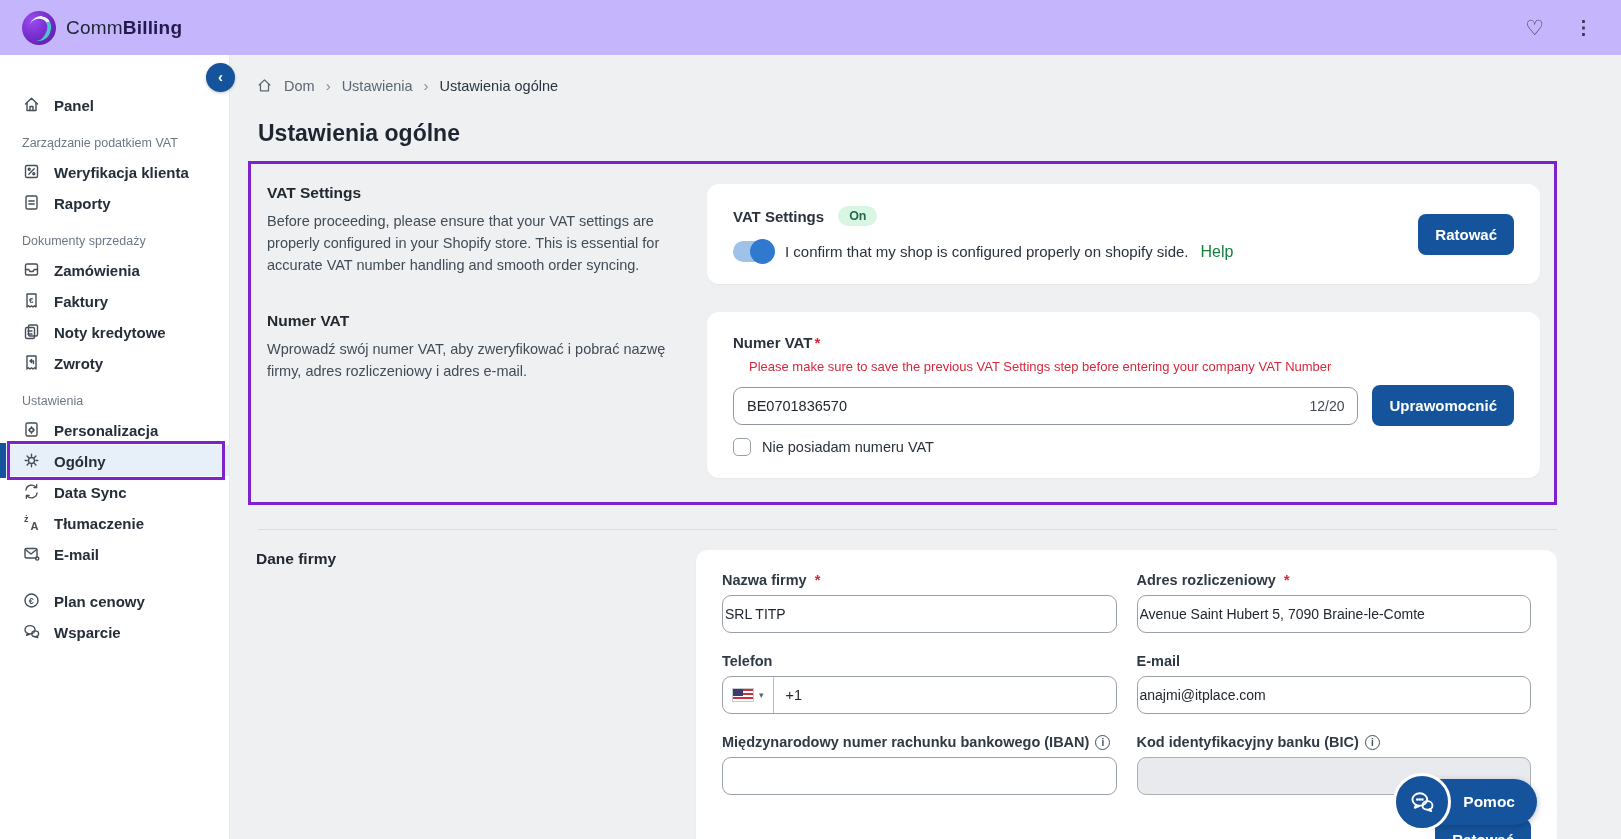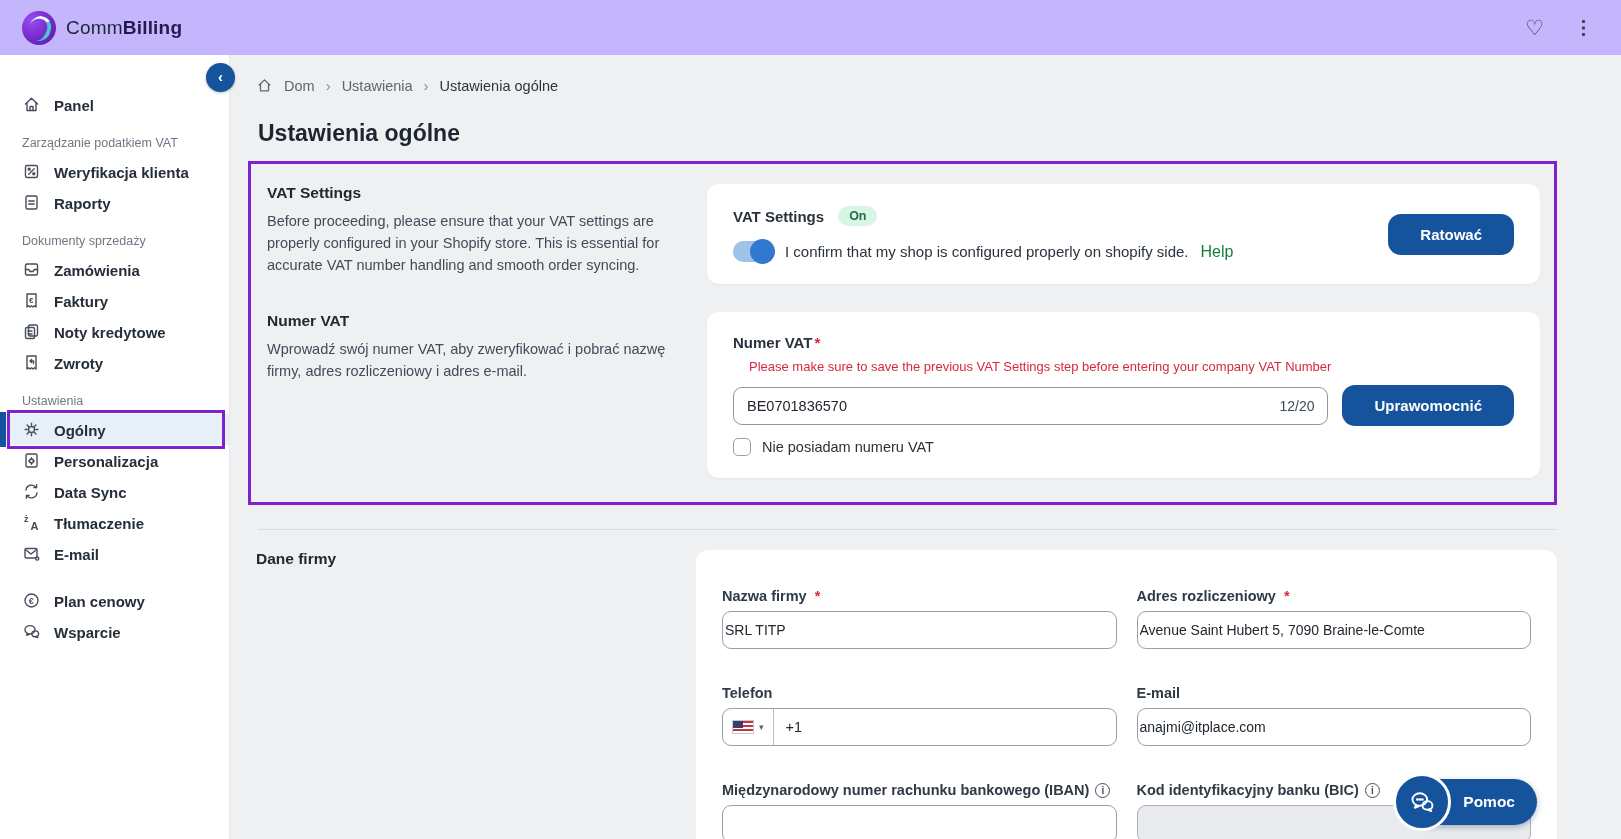--- a/index.html
+++ b/index.html
@@ -55,39 +55,39 @@
   .vs-left { flex:1; }
   .vs-title-row { display:flex; align-items:center; gap:14px; margin-bottom:15px; }
   .vs-title { font-size:15px; font-weight:600; color:#2a323c; }
   .badge-on { background:#d9f6e5; color:#256a4a; font-size:12.5px; font-weight:600; padding:3px 11px; border-radius:11px; }
   .vs-confirm-row { display:flex; align-items:center; gap:12px; }
   .toggle { width:40px; height:21px; border-radius:11px; background:#9fc2e8; position:relative; cursor:pointer; flex-shrink:0; }
   .toggle-knob { position:absolute; right:-2px; top:-2px; width:25px; height:25px; border-radius:50%; background:#3079cf; }
   .confirm-text { font-size:15px; color:#2a323c; }
   .link { color:#15803d; cursor:pointer;text-align:right; }
 
-  .btn-primary { background:#15549c; color:#fff; border:none; border-radius:13px; font-family:inherit; font-size:15px; font-weight:700; padding:12px 32px; cursor:pointer; }
+  .btn-primary { background:#15549c; color:#fff; border:none; border-radius:8px; font-family:inherit; font-size:15px; font-weight:700; padding:12px 17px; cursor:pointer; }
 
   
   .field-label { font-size:15px; font-weight:600; color:#2a323c; }
   .req { color:#d6293e; margin-left:2px; }
   .warning { color:#d6293e; font-size:13px; margin:8px 16px 11px; }
   .vat-input-row { display:flex; align-items:center; gap:14px; }
   .input-wrap { flex:1; display:flex; align-items:center; border:1px solid #8f969e; border-radius:9px; height:38px; padding:0 13px; background:#fff; }
   .input-wrap input { border:none; outline:none; flex:1; font-family:inherit; font-size:14.5px; color:#21282f; background:transparent; }
   .char-counter { font-size:14px; color:#3f4a55; margin-left:8px; }
   .checkbox-row { display:flex; align-items:center; gap:11px; margin-top:12px; }
   .checkbox-row input { width:18px; height:18px; border-radius:5px; accent-color:#fff; border:1px solid #9aa1a8; appearance:none; -webkit-appearance:none; background:#fff; cursor:pointer; }
   .checkbox-label { font-size:14.5px; color:#2a323c; }
 
   .divider { height:1px; background:#d9dce0; margin:24px 0 20px 2px; }
 
   
   .fields { display:grid; grid-template-columns:1fr 1fr; column-gap:20px; row-gap:20px; }
-  .fld label { display:flex; align-items:center; gap:6px; font-size:14.5px; font-weight:600; color:#303a45; margin-bottom:7px;margin-top:16px; }
+  .fld label { display:flex; align-items:center; gap:6px; font-size:14.5px; font-weight:600; color:#303a45; margin-bottom:7px; }
   .text-input { width:100%; height:38px; border:1px solid #9aa1a8; border-radius:9px; padding:0 2px; font-family:inherit; font-size:14px; color:#21282f; outline:none; background:#fff; }
   .text-input:disabled { background:#e8eaee; border-color:#aab0b7; }
   .info-icon { width:15px; height:15px; border:1.3px solid #44505c; border-radius:50%; color:#44505c; font-size:10px; font-weight:700; display:inline-flex; align-items:center; justify-content:center; font-style:normal; }
   .phone-wrap { display:flex; align-items:center; border:1px solid #9aa1a8; border-radius:9px; height:38px; background:#fff; overflow:hidden; }
   .flag-box { display:flex; align-items:center; gap:5px; padding:0 9px; border-right:1px solid #b6bcc2; height:100%; cursor:pointer; }
   .flag-us { width:22px; height:14px; background:repeating-linear-gradient(#c8313e 0 2px, #fff 2px 4px); position:relative; border:.5px solid #c6cace; }
   .flag-us::after { content:""; position:absolute; left:0; top:0; width:10px; height:7px; background:#3c3b6e; }
   .flag-caret { font-size:9px; color:#5a646e; }
   .phone-wrap input { border:none; outline:none; flex:1; padding:0 12px; font-family:inherit; font-size:14.5px; color:#21282f; }
   .card-footer { display:flex; justify-content:flex-end; margin-top:24px; }
@@ -173,36 +173,36 @@
       </div>
       <div class="side-item">
         <svg class="ic" width="19" height="19" viewBox="0 0 19 19">
             <path d="M5 3h9v13l-1.5-1.2-1.5 1.2-1.5-1.2L8 16l-1.5-1.2L5 16z"></path>
             <path d="M11.5 8H8.2 M9.6 6.4 8 8l1.6 1.6 M11.5 8v2.6"></path>
           </svg>
         <span>Zwroty</span>
       </div>
 
       <div class="section-label">Ustawienia</div>
+      <div class="side-item">
+        <svg class="ic" width="19" height="19" viewBox="0 0 19 19">
+            <rect x="4" y="3" width="11" height="13" rx="1.5"></rect>
+            <circle cx="9.5" cy="10" r="2"></circle>
+            <path d="M9.5 6.8v1 M9.5 12.2v1 M6.8 10h1 M11.2 10h1"></path>
+          </svg>
+        <span>Personalizacja</span>
+      </div>
       <div class="side-item active">
         <div class="active-bar"></div>
         <div class="active-outline"></div>
         <svg class="ic" width="19" height="19" viewBox="0 0 19 19">
             <circle cx="9.5" cy="9.5" r="3"></circle>
             <path d="M9.5 3.2v2 M9.5 13.8v2 M3.2 9.5h2 M13.8 9.5h2 M5.1 5.1l1.4 1.4 M12.5 12.5l1.4 1.4 M13.9 5.1l-1.4 1.4 M6.5 12.5l-1.4 1.4"></path>
           </svg>
         <span>Ogólny</span>
-      </div>
-      <div class="side-item">
-        <svg class="ic" width="19" height="19" viewBox="0 0 19 19">
-            <rect x="4" y="3" width="11" height="13" rx="1.5"></rect>
-            <circle cx="9.5" cy="10" r="2"></circle>
-            <path d="M9.5 6.8v1 M9.5 12.2v1 M6.8 10h1 M11.2 10h1"></path>
-          </svg>
-        <span>Personalizacja</span>
       </div>
       <div class="side-item">
         <svg class="ic" width="19" height="19" viewBox="0 0 19 19">
             <path d="M4 8a5.6 5.6 0 0 1 10.2-2.4"></path>
             <path d="M14.6 2.8v2.8h-2.8"></path>
             <path d="M15 11a5.6 5.6 0 0 1-10.2 2.4"></path>
             <path d="M4.4 16.2v-2.8h2.8"></path>
           </svg>
         <span>Data Sync</span>
       </div>

